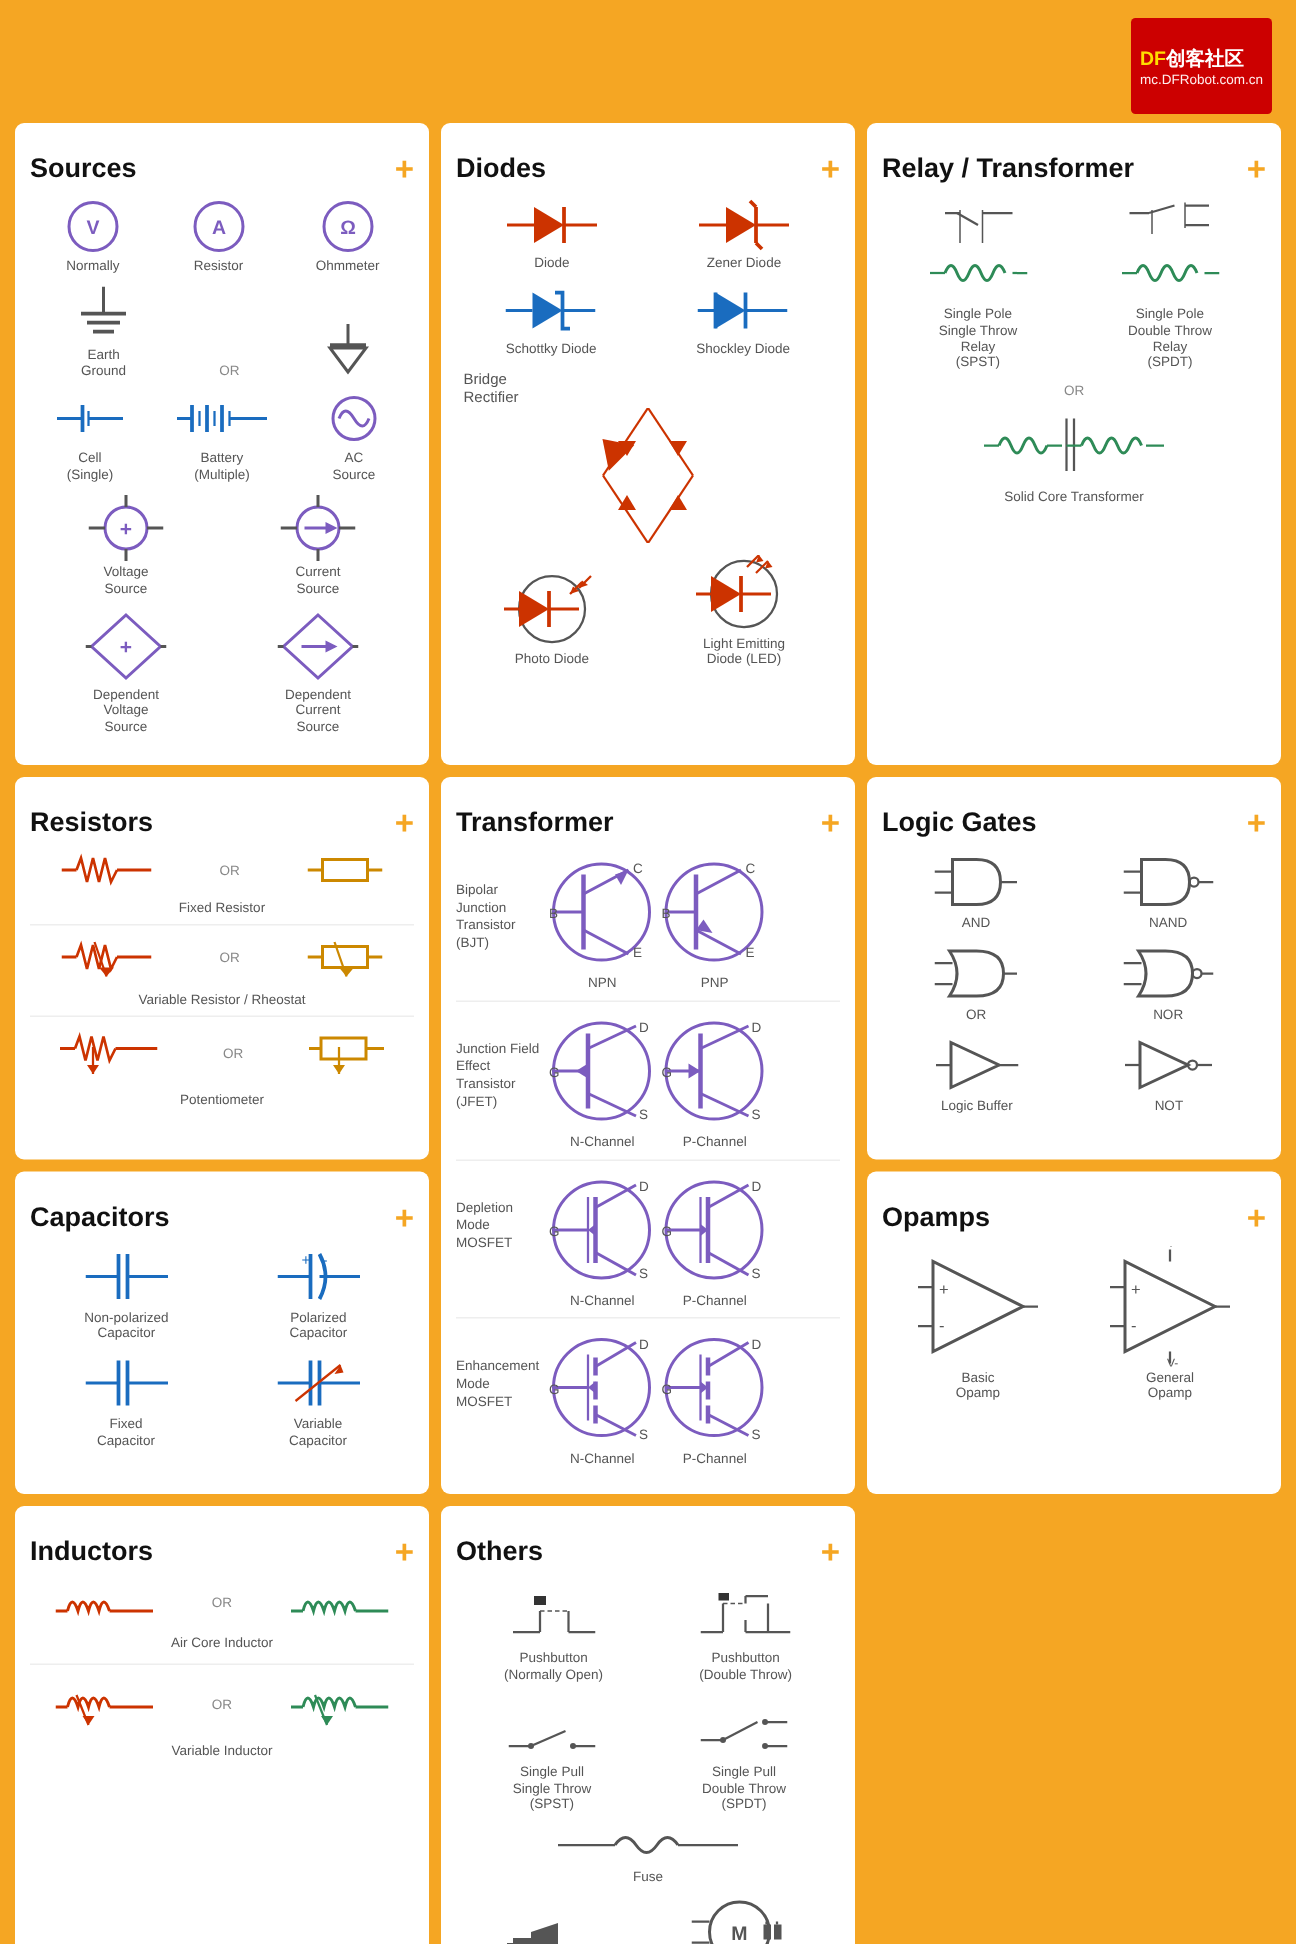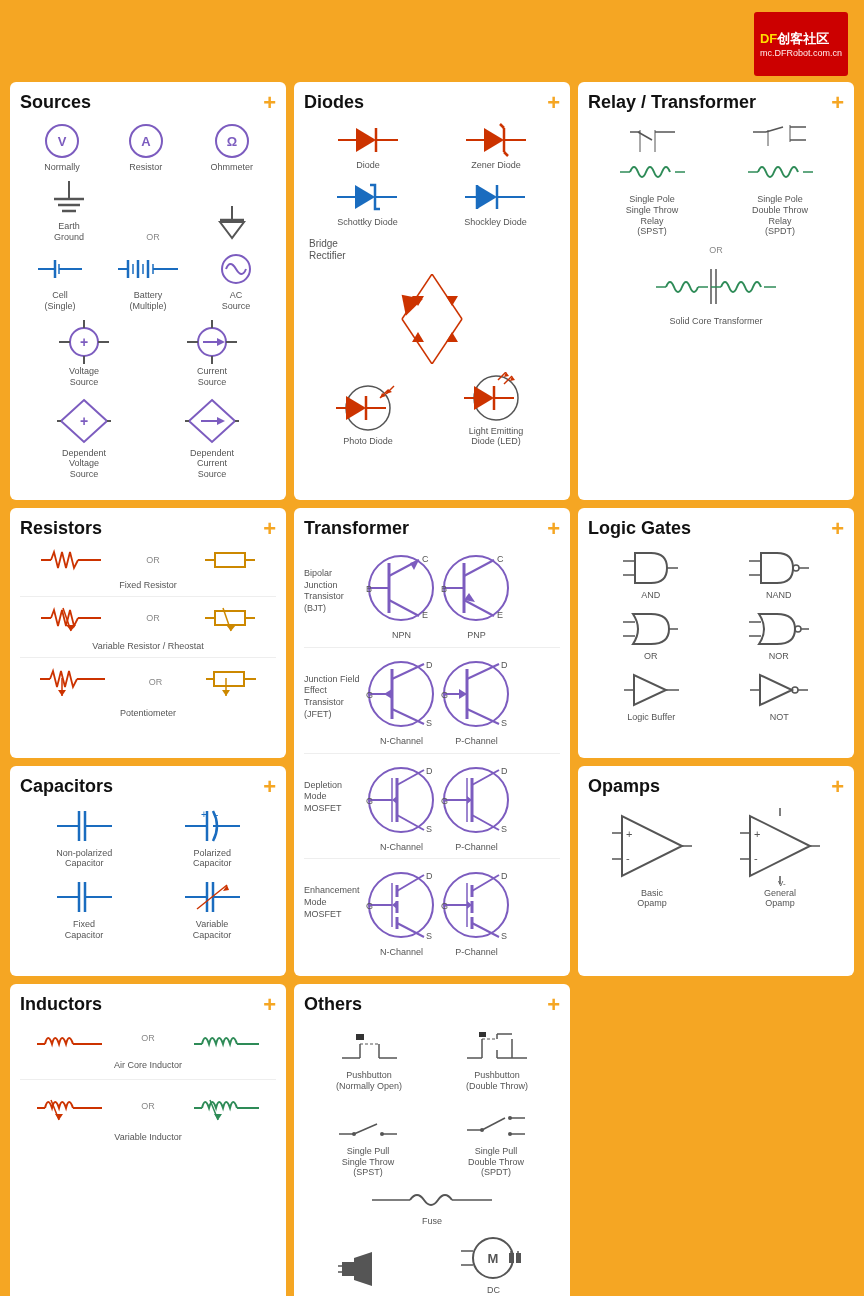--- a/index.html
+++ b/index.html
@@ -26,21 +26,21 @@
     }
     .logo span { color: #ffdd00; }
     .main-grid {
       display: grid;
       grid-template-columns: 1fr 1fr 1fr;
       gap: 8px;
     }
     .card {
       background: white;
       border-radius: 6px;
-      padding: 10px 10px 12px 10px;
+      padding: 20px 10px 12px 10px;
       position: relative;
     }
     .card-header {
       display: flex;
       justify-content: space-between;
       align-items: flex-start;
       margin-bottom: 8px;
     }
     .card-title {
       font-size: 18px;
@@ -277,21 +277,21 @@
           <line x1="12" y1="6" x2="12" y2="30" stroke="#1a6cbf" stroke-width="2.5"></line>
           <polygon points="12,6 12,30 32,18" fill="#1a6cbf"></polygon>
           <line x1="32" y1="6" x2="32" y2="30" stroke="#1a6cbf" stroke-width="2.5"></line>
           <line x1="32" y1="18" x2="60" y2="18" stroke="#1a6cbf" stroke-width="2"></line>
         </svg>
         <div class="symbol-label">Shockley Diode</div>
       </div>
     </div>
 
     <div style="display:flex;flex-direction:column;align-items:center;margin-bottom:8px">
-      <div class="symbol-label" style="text-align:left;width:100%;padding-left:5px;font-size:10px;margin-bottom:12px">Bridge<br>Rectifier</div>
+      <div class="symbol-label" style="text-align:left;width:100%;padding-left:5px;font-size:10px;margin-bottom:0">Bridge<br>Rectifier</div>
       <svg width="100" height="90" viewBox="0 0 100 90">
 
         <line x1="50" y1="0" x2="20" y2="45" stroke="#cc3300" stroke-width="1.5"></line>
         <line x1="50" y1="0" x2="80" y2="45" stroke="#cc3300" stroke-width="1.5"></line>
         <line x1="20" y1="45" x2="50" y2="90" stroke="#cc3300" stroke-width="1.5"></line>
         <line x1="80" y1="45" x2="50" y2="90" stroke="#cc3300" stroke-width="1.5"></line>
 
         <polygon points="26,18 14,36 38,36" fill="#cc3300" transform="rotate(-45,26,27)"></polygon>
 
         <polygon points="30,22 42,22 36,32" fill="#cc3300"></polygon>

